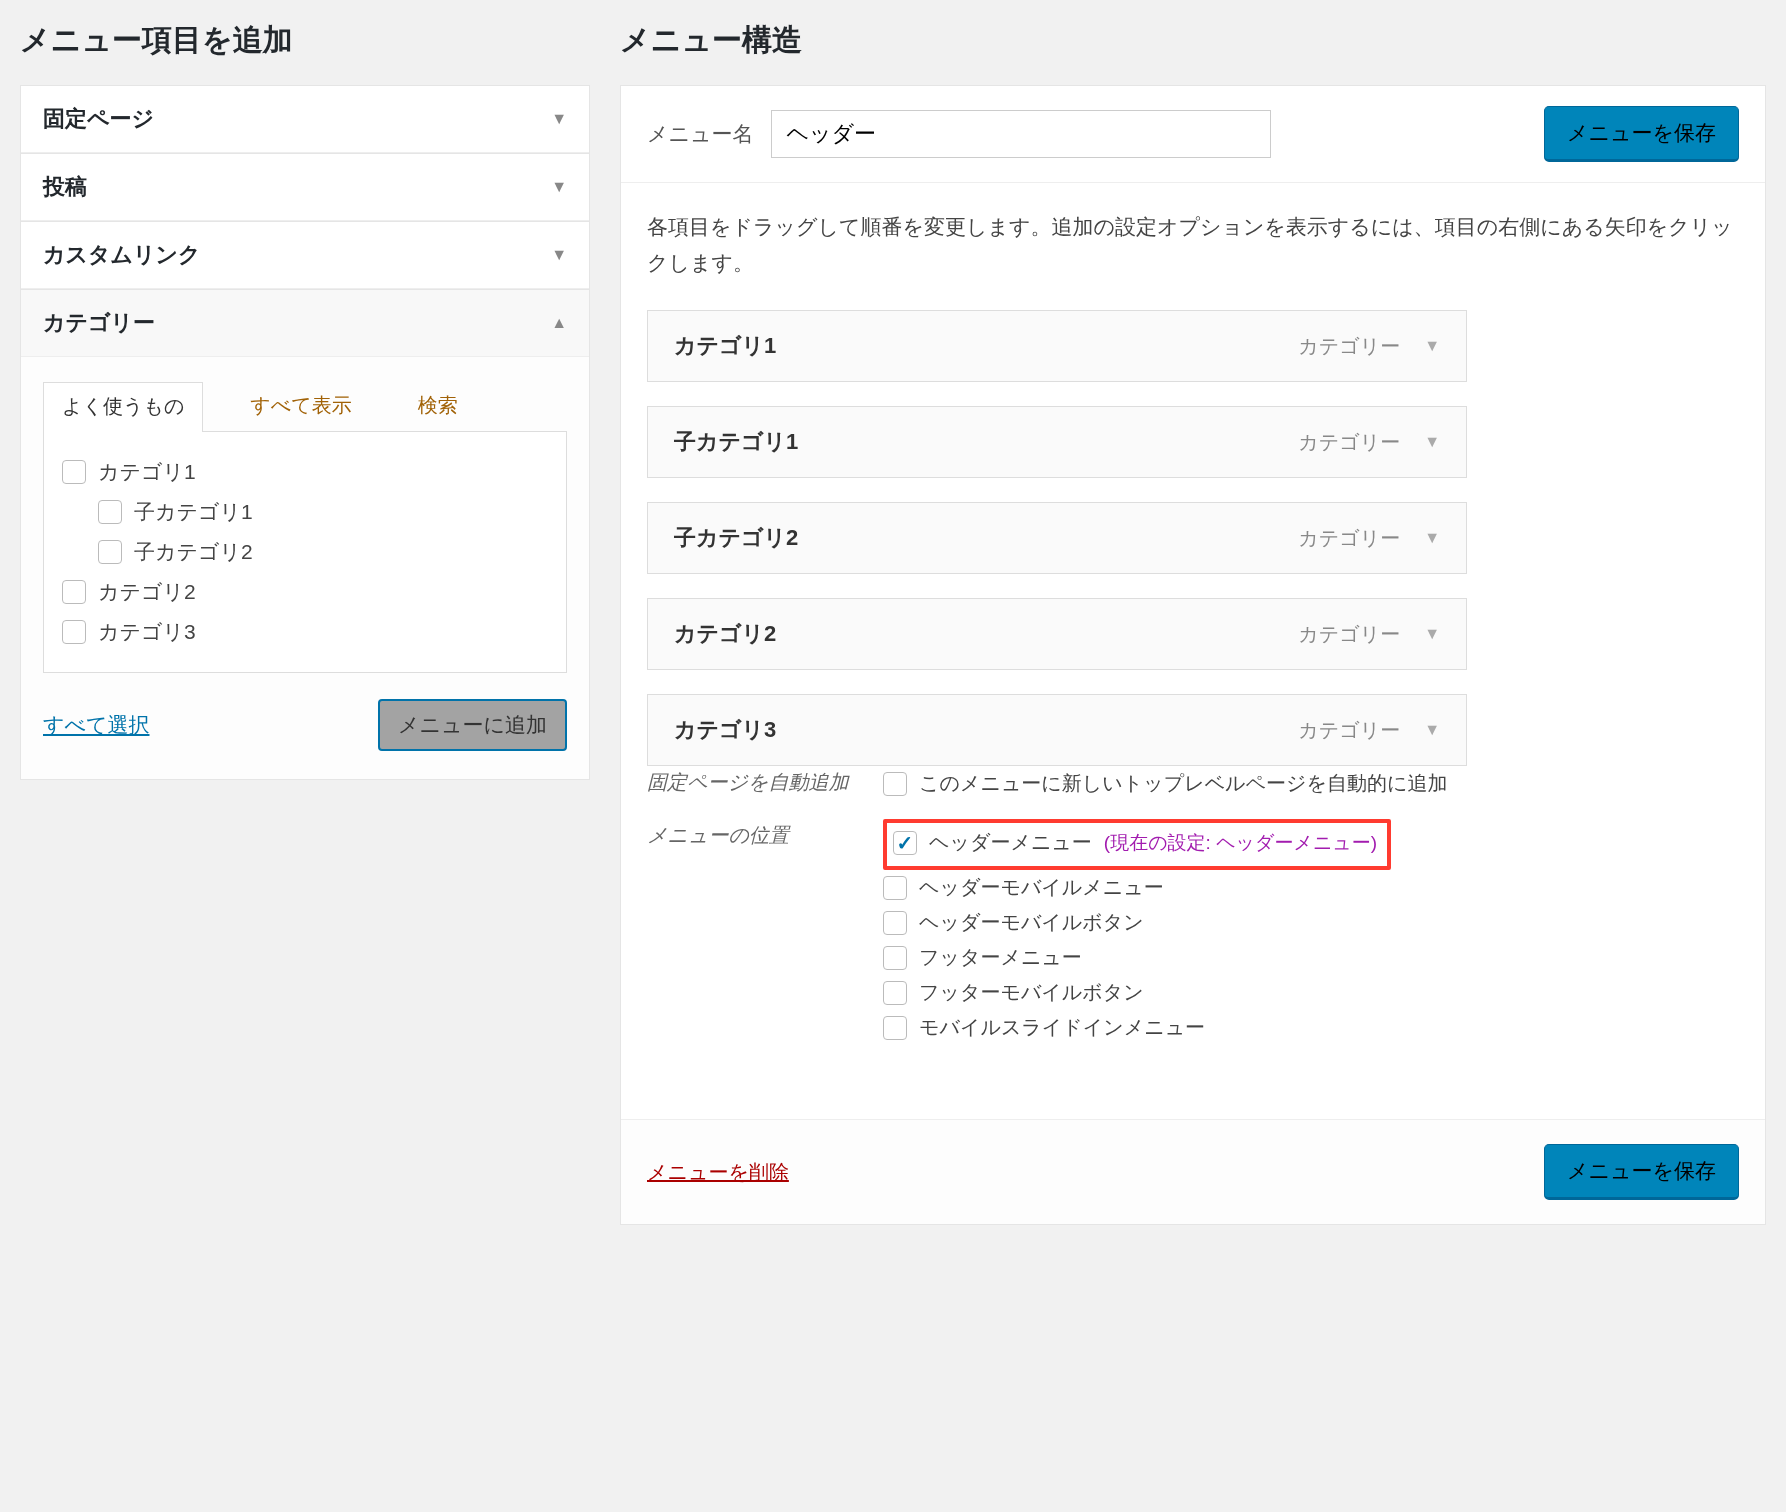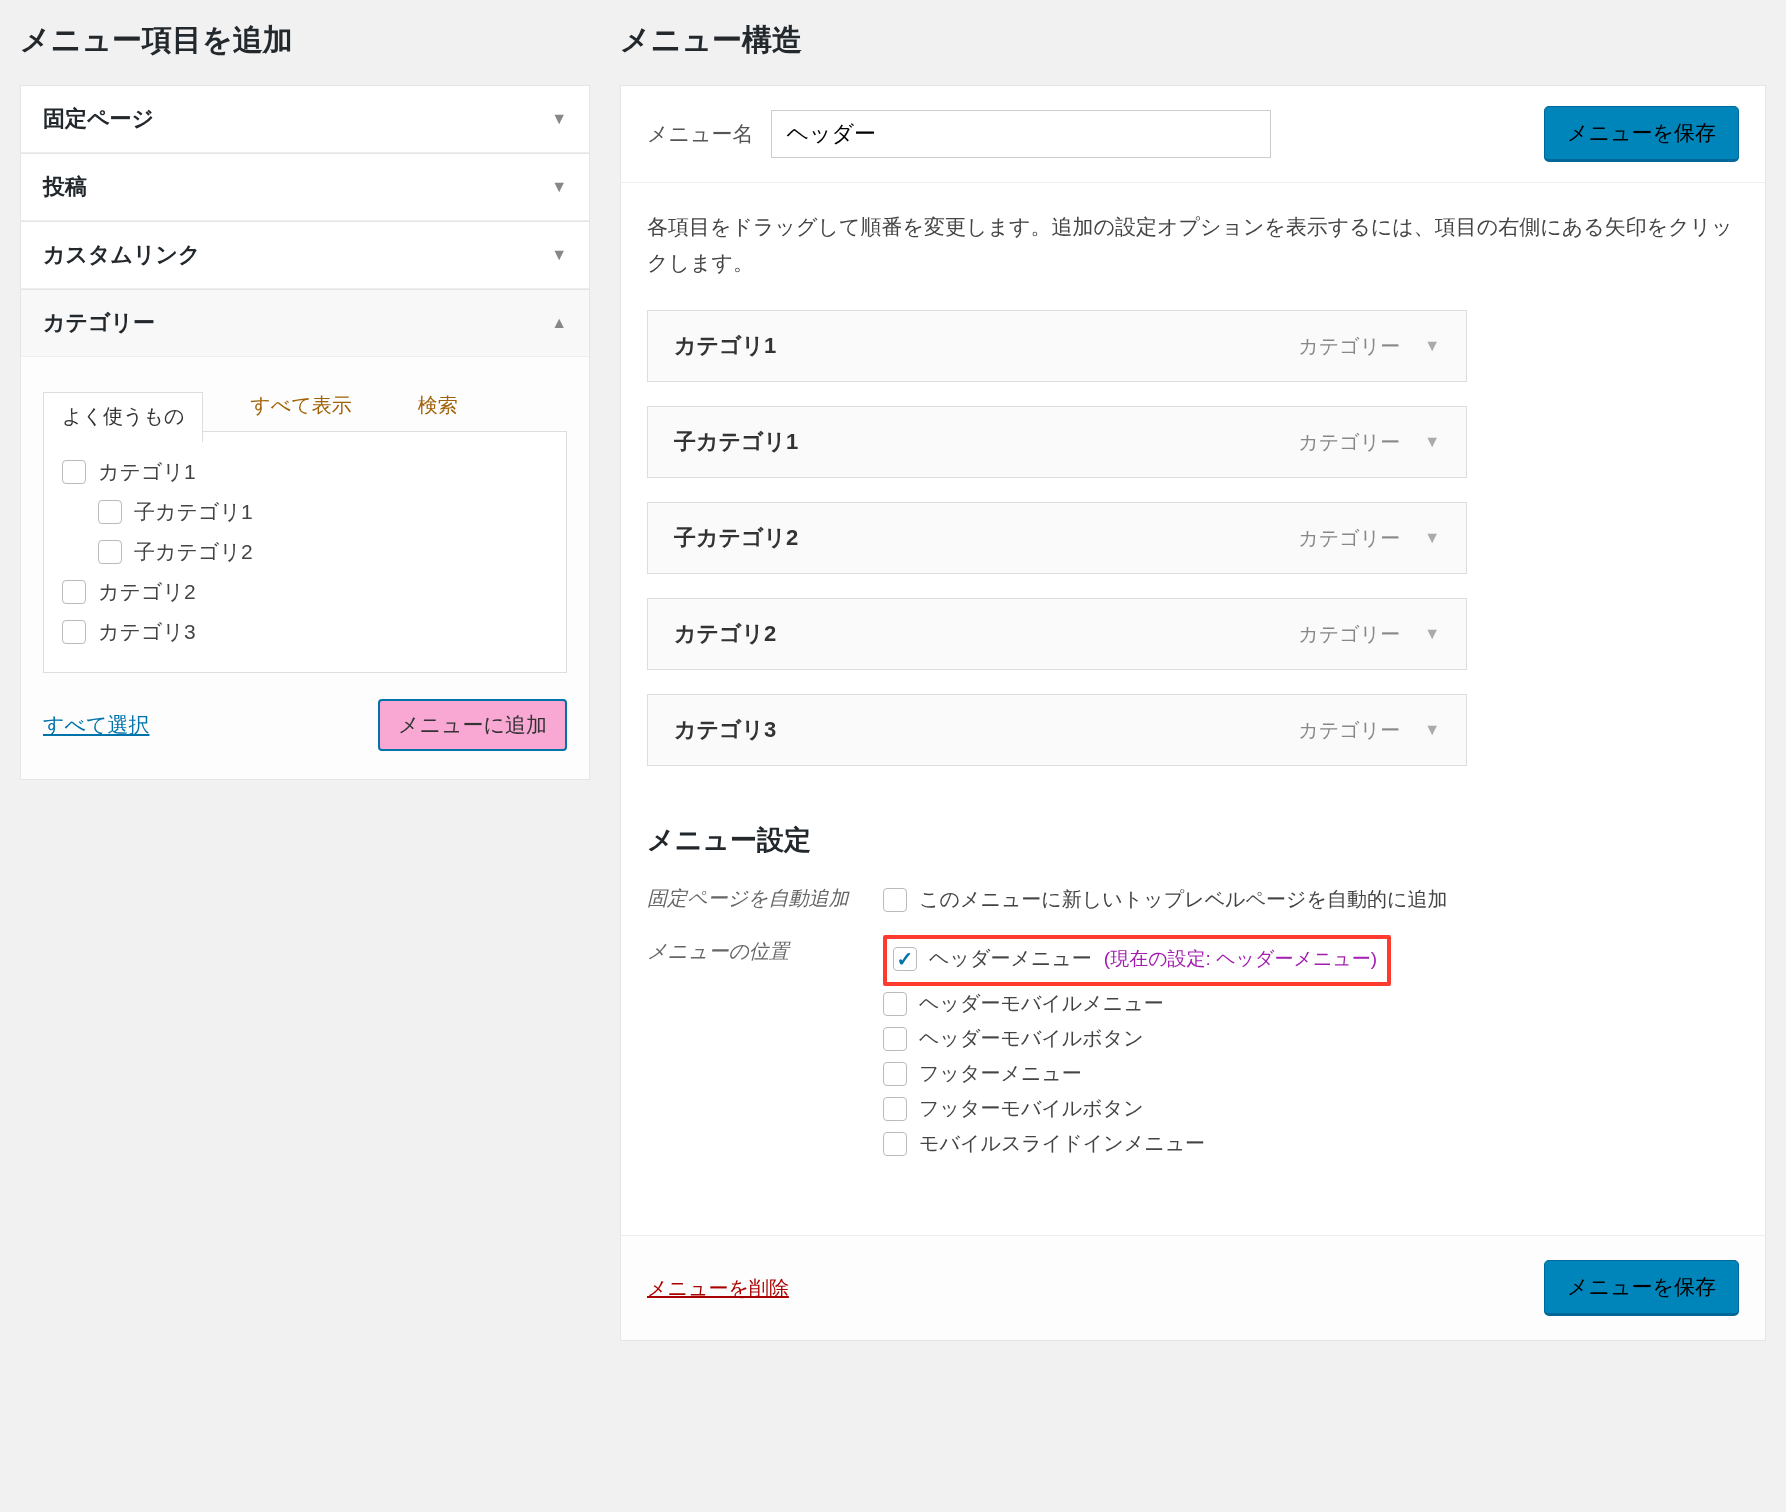--- a/index.html
+++ b/index.html
@@ -27,41 +27,41 @@
   .acc-chevron { color: #888; font-size: 16px; }
   .acc-body { padding: 24px 22px 28px; background: #fdfdfd; }
 
   
   .tabs { display: flex; gap: 28px; align-items: center; margin-bottom: 0; }
   .tab {
     font-size: 20px; color: #a16207; cursor: pointer; padding: 10px 18px 12px;
     border: 1px solid transparent; border-bottom: none;
   }
   .tab.active {
-    color: #333; border-color: #ddd; background: #fff; position: relative; top: 11px;
+    color: #333; border-color: #ddd; background: #fff; position: relative; top: 1px;
   }
   .tab-panel {
     border: 1px solid #ddd; background: #fff; padding: 20px 18px;
   }
   .checklist { list-style: none; }
   .checklist li { display: flex; align-items: center; gap: 12px; padding: 6px 0; font-size: 21px; color: #444; }
   .checklist li.indent { padding-left: 36px; }
   input[type="checkbox"].cb {
     width: 24px; height: 24px; border: 1px solid #bbb; border-radius: 4px; appearance: none; background:#fff;
     display:inline-flex; align-items:center; justify-content:center; cursor:pointer;
   }
   input[type="checkbox"].cb:checked::after { content: "✓"; color:#0073aa; font-weight:900; font-size:20px; }
 
   .acc-footer {
     display: flex; justify-content: space-between; align-items: center;
     margin-top: 26px;
   }
   .link-action { color: #0073aa; text-decoration: underline; font-size: 21px; cursor: pointer; }
   .btn-secondary {
-    background: #f9a8d4; border: 2px solid #0073aa; color: #333;
+    background: #a3a3a3; border: 2px solid #0073aa; color: #333;
     padding: 10px 18px; font-size: 21px; cursor: pointer; border-radius: 4px;
   }
 
   
   .menu-edit {
     background: #fff; border: 1px solid #e5e5e5; 
   }
   .menu-header {
     display: flex; align-items: center; justify-content: space-between;
     padding: 20px 26px; border-bottom: 1px solid #eee;
@@ -221,21 +221,20 @@
           </div>
           <div class="menu-item-bar">
             <span>カテゴリ3</span>
             <span class="right">
                 <span>カテゴリー</span>
                 <span class="chev">▼</span>
               </span>
           </div>
         </div>
 
-        <h3 class="settings-title">メニュー設定</h3>
 
         <div class="settings-row">
           <div class="settings-label">固定ページを自動追加</div>
           <div class="settings-field chk-line">
             <input type="checkbox" class="cb" style="">
             <span>このメニューに新しいトップレベルページを自動的に追加</span>
           </div>
         </div>
 
         <div class="settings-row">

